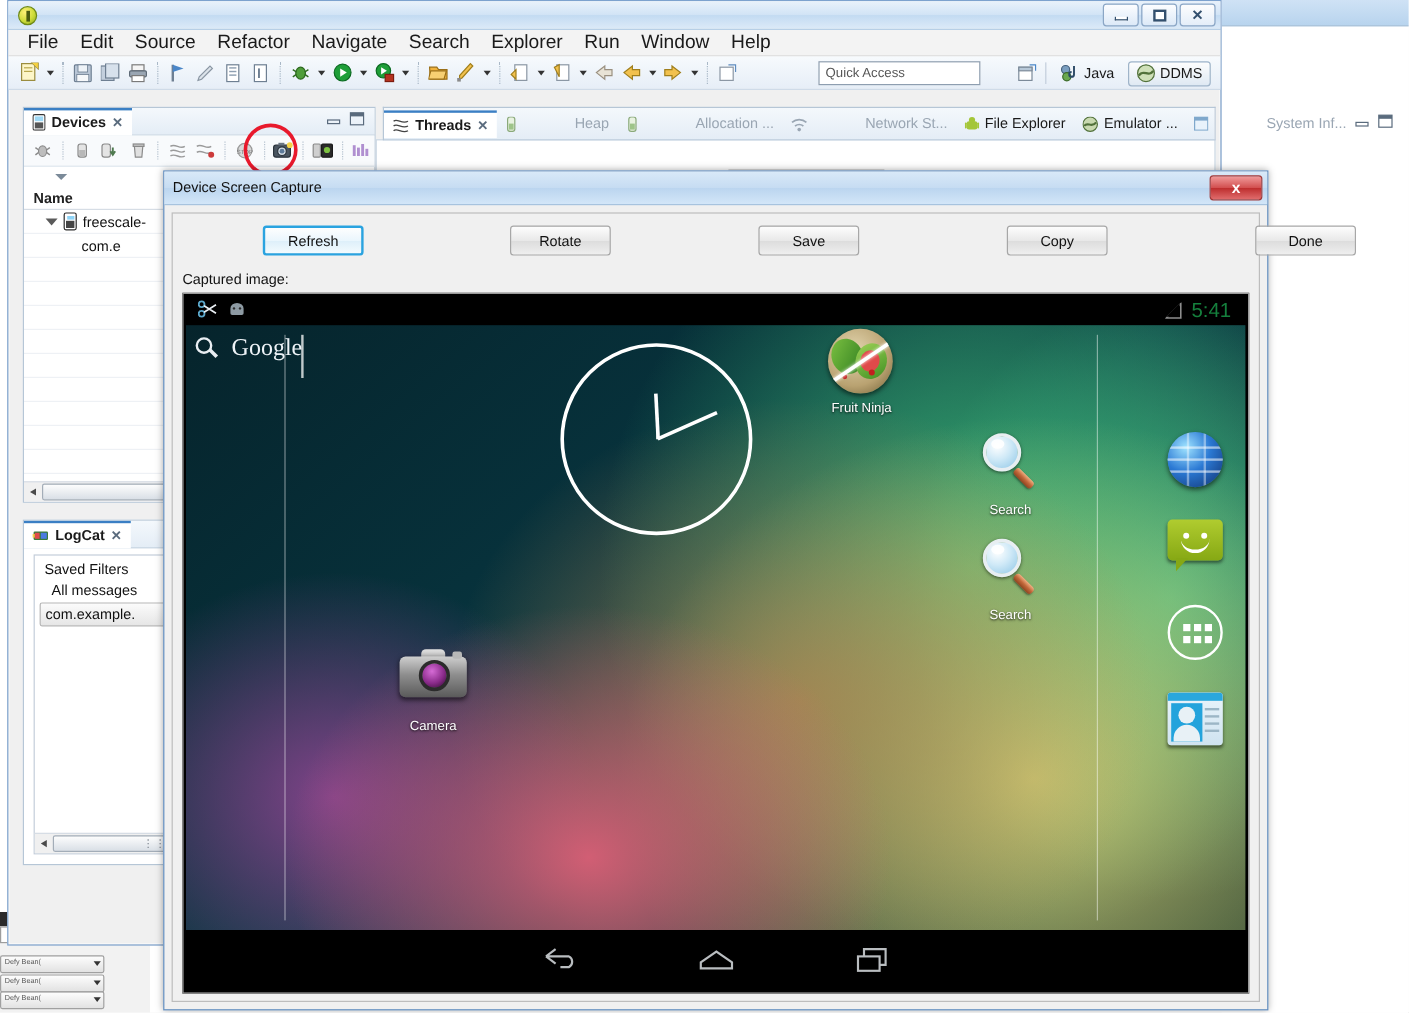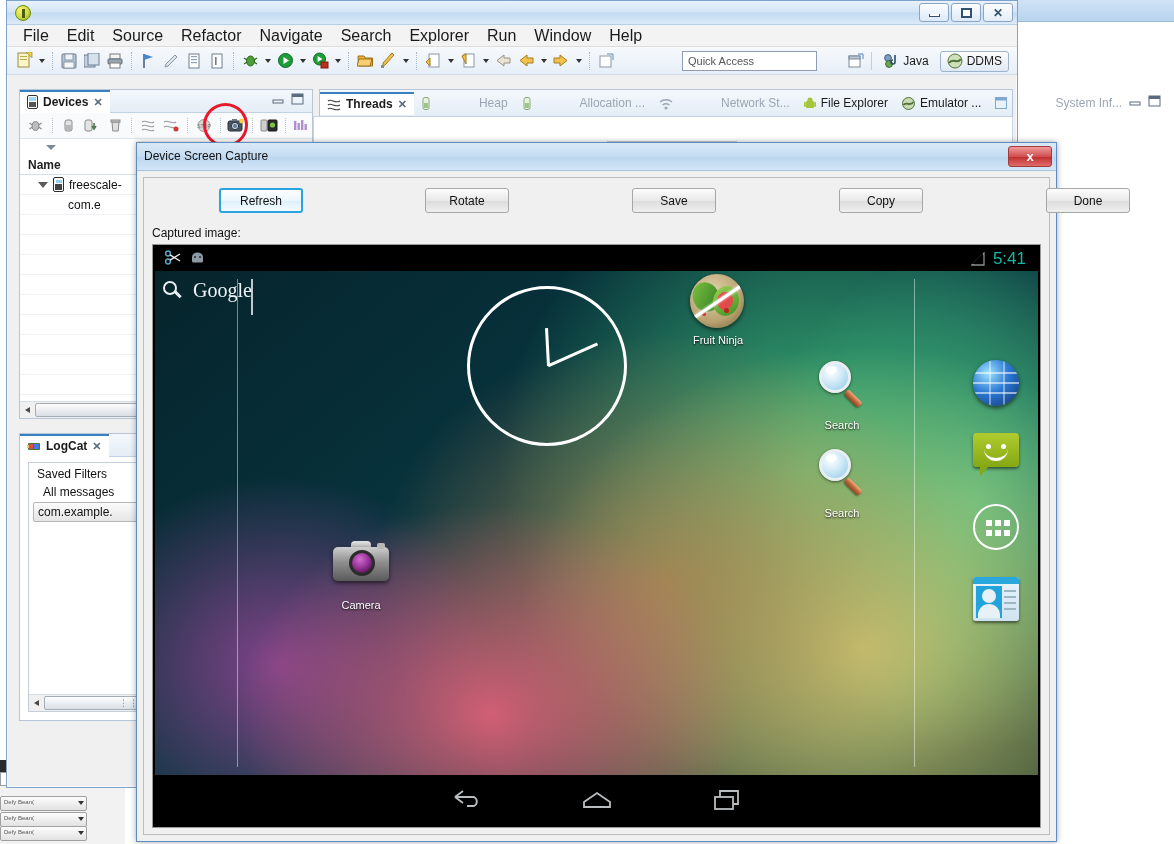--- a/index.html
+++ b/index.html
@@ -222,21 +222,21 @@
   }
 
   
   .android { position:absolute; left:2px; top:2px; right:2px; bottom:2px; background:#000; overflow:hidden; }
   .a-status {
     position:absolute; left:0; top:0; width:100%; height:24px; background:#000;
     display:flex; align-items:center;
   }
   .a-status .left { display:flex; align-items:center; gap:7px; padding-left:10px; }
   .a-status .right { margin-left:auto; display:flex; align-items:center; gap:8px; padding-right:12px; }
-  .a-clock { color:#14b8a6; font-size:17px; font-family:"Liberation Sans",sans-serif; }
+  .a-clock { color:#15803d; font-size:17px; font-family:"Liberation Sans",sans-serif; }
   .sig-tri-wrap { position:relative; width:14px; height:14px; }
   .sig-tri-wrap::after{content:"";position:absolute;left:1px;top:1px;width:0;height:0;border-left:11px solid transparent;border-bottom:11px solid #000;}
 
   .a-wall { position:absolute; left:0; top:24px; right:0; bottom:50px; overflow:hidden;
     background:
       radial-gradient(ellipse 360px 300px at 38% 88%, rgba(224,96,120,.92), rgba(224,96,120,0) 70%),
       radial-gradient(ellipse 300px 260px at 14% 78%, rgba(150,70,150,.85), rgba(150,70,150,0) 72%),
       radial-gradient(ellipse 420px 360px at 58% 62%, rgba(176,132,80,.8), rgba(176,132,80,0) 70%),
       radial-gradient(ellipse 480px 420px at 80% 75%, rgba(228,214,120,.85), rgba(228,214,120,0) 72%),
       radial-gradient(ellipse 430px 450px at 74% 40%, rgba(64,190,120,.9), rgba(64,190,120,0) 72%),

